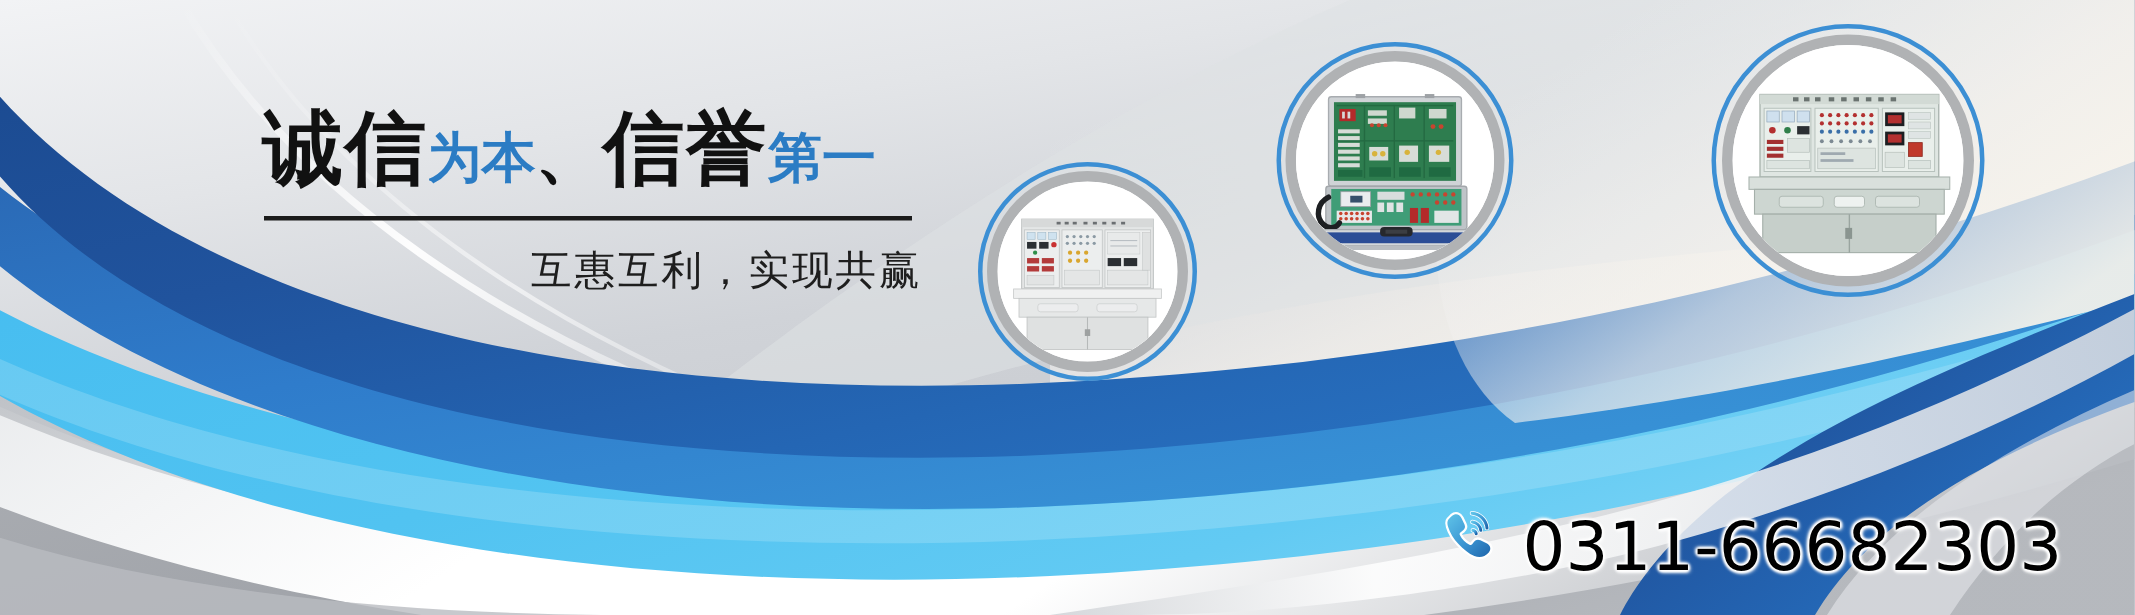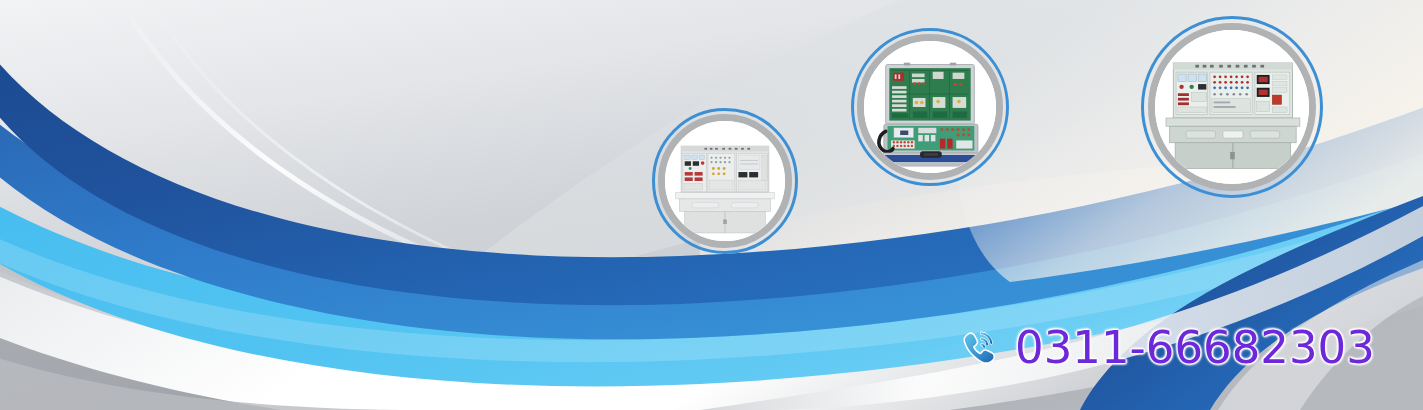--- a/index.html
+++ b/index.html
@@ -61,27 +61,28 @@
   .prodimg{position:absolute;left:0;top:0;width:100%;height:100%;}
 
   
   #phone{
     position:absolute;left:955px;top:325px;z-index:7;
     display:flex;align-items:center;
   }
   #phone-icon{width:46px;height:46px;margin-right:14px;flex:0 0 auto;}
   #phone-number{
     font-family:"DejaVu Sans","Liberation Sans",sans-serif;
-    font-size:45px;font-weight:normal;color:#6d28d9;
+    font-size:45px;font-weight:normal;color:#000000;
     letter-spacing:0px;line-height:46px;
     text-shadow:
        0 0 2px #ffffff, 0 0 3px #ffffff,
        1px 0 2px #ffffff, -1px 0 2px #ffffff,
        0 1px 2px #ffffff, 0 -1px 2px #ffffff,
        1px 1px 3px #ffffff, -1px -1px 3px #ffffff;
+    margin-top: 17px;
   }
 </style>
 </head>
 <body>
 
 <div id="banner">
 
   <svg id="bgsvg" viewBox="0 0 1423 410" preserveAspectRatio="none">
     <defs>
       <linearGradient id="gBase" x1="0" y1="0" x2="0.55" y2="1">
@@ -185,20 +186,27 @@
     <path d="M1423,196 C1330,232 1220,276 1150,330 C1110,362 1090,390 1080,410
              L1210,410 C1240,360 1300,312 1423,268 Z" fill="url(#gNavy)"></path>
     <path d="M1423,260 C1330,300 1255,350 1218,410 L1300,410 C1335,356 1380,318 1423,296 Z" fill="#e9ebee" opacity="0.55"></path>
 
     <path d="M700,410 C820,392 980,370 1120,330 C1240,296 1340,250 1423,206
              L1423,236 C1340,282 1240,326 1120,360 C990,396 840,410 760,410 Z" fill="url(#gWhiteRight)" opacity="0.85"></path>
 
     <path d="M-20,352 C120,400 300,410 420,410 L-20,410 Z" fill="#b9bcc1" opacity="0.8"></path>
   </svg>
 
+  <div id="textblock">
+    <div id="headline">
+      <span class="big">诚信</span><span class="blue">为本</span><span class="comma">、</span><span class="big">信誉</span><span class="blue">第一</span>
+    </div>
+    <div id="divider"></div>
+    <div id="subtitle">互惠互利，实现共赢</div>
+  </div>
 
   <div class="ring-blue" style="left:652px;top:108px;width:146px;height:146px;border:3px solid #3c8fd4;"></div>
   <div class="ring-grey" style="left:658px;top:114px;width:134px;height:134px;">
     <svg class="prodimg" viewBox="0 0 134 134">
       <rect x="0" y="0" width="134" height="134" fill="#ffffff"></rect>
 
       <rect x="18" y="28" width="98" height="52" fill="#e4e6e6" stroke="#b9bcbc" stroke-width="0.7"></rect>
       <rect x="18" y="28" width="98" height="6" fill="#d7d9d9"></rect>
 
       <g fill="#6b6f72">

